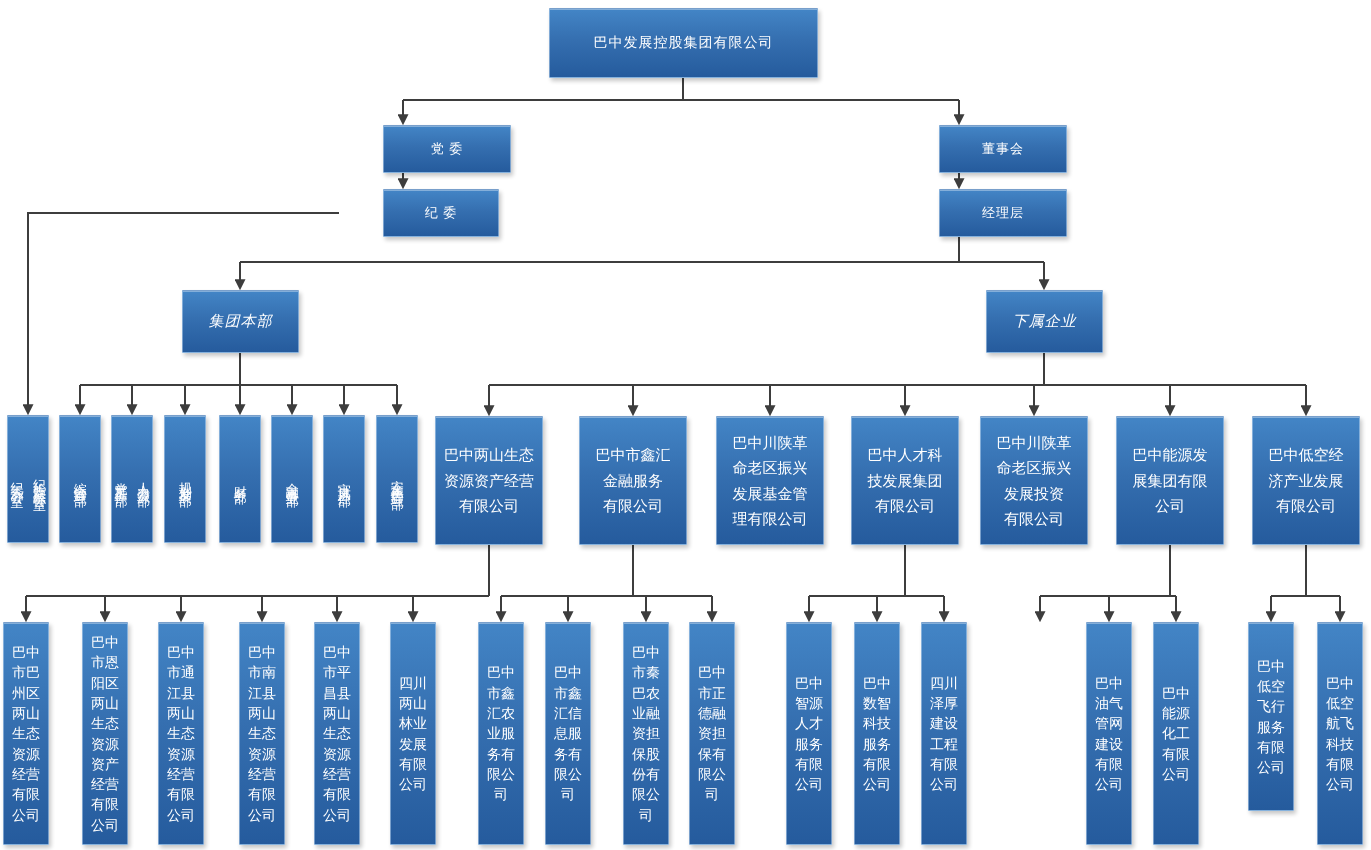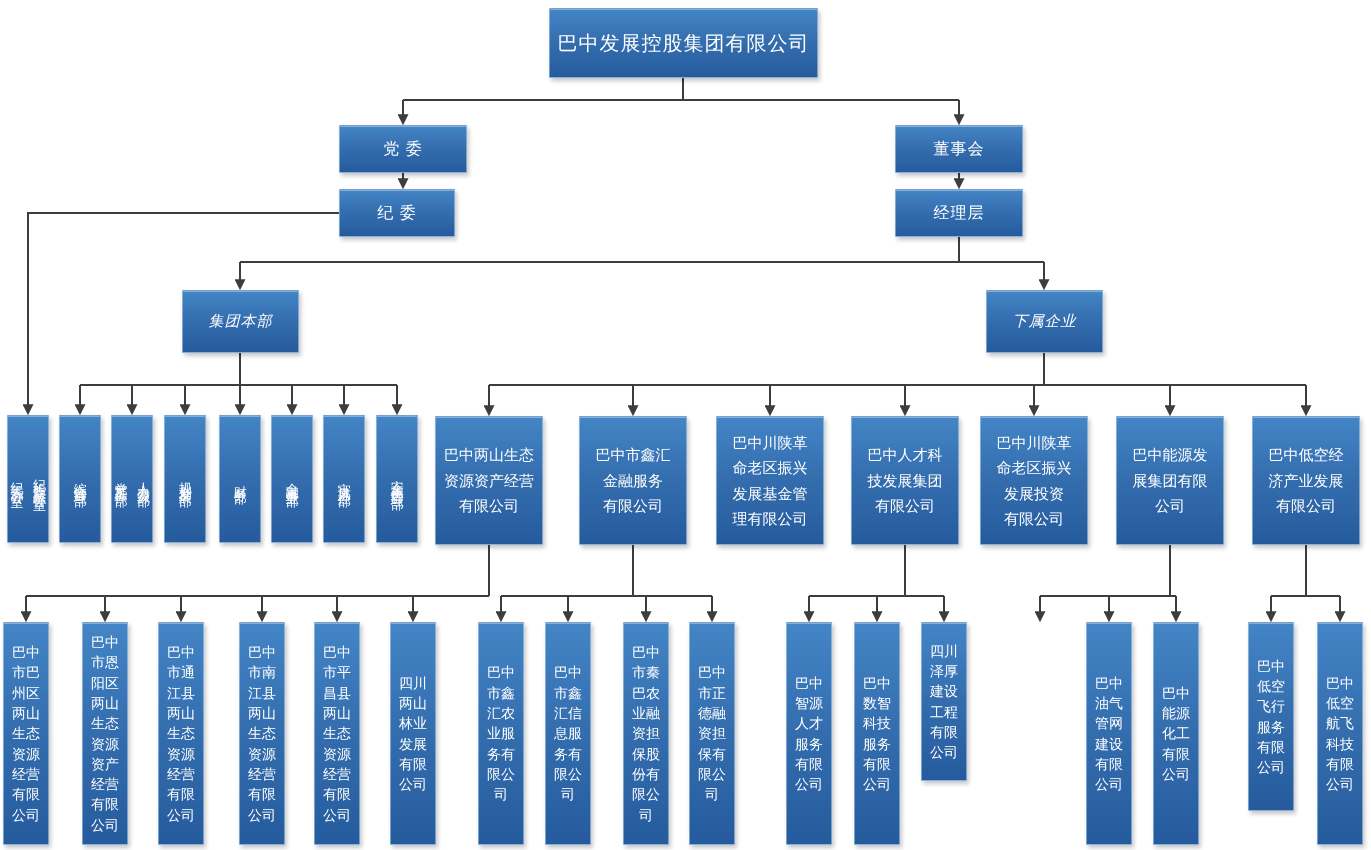--- a/index.html
+++ b/index.html
@@ -13,22 +13,22 @@
     display:flex;align-items:center;justify-content:center;
     background:linear-gradient(180deg,#4385c6 0%,#356fb0 45%,#255b9d 100%);
     border:1px solid rgba(190,215,240,.55);
     border-radius:1px;
     box-shadow:inset 0 1px 0 rgba(255,255,255,.35), 2px 3px 4px rgba(0,0,0,.22);
     color:#ffffff;
     text-align:center;
     white-space:pre-line;
     box-sizing:border-box;
   }
-  .lvl1{font-size:20px;letter-spacing:1px;}
-  .lvl2{font-size:16px;letter-spacing:1px;}
+  .lvl1{font-size:14px;letter-spacing:1px;}
+  .lvl2{font-size:13px;letter-spacing:1px;margin-left:44px;}
   .lvl3{font-size:15px;letter-spacing:1px;font-style:italic;}
   .company{font-size:15px;line-height:1.7;padding:0 5px;}
   .subco{font-size:14px;line-height:1.45;padding:0 6px;word-break:break-all;}
   .dept{flex-direction:row-reverse;gap:5px;padding:4px 2px;}
   .dept .vtext{
     writing-mode:vertical-rl;
     text-orientation:upright;
     font-size:13px;
     letter-spacing:3px;
     line-height:1.35;
@@ -177,21 +177,21 @@
   <div class="node subco" style="left:239px;top:622px;width:46px;height:223px">巴中市南江县两山生态资源经营有限公司</div>
   <div class="node subco" style="left:390px;top:622px;width:46px;height:223px">四川两山林业发展有限公司</div>
 
   <div class="node subco" style="left:478px;top:622px;width:46px;height:223px">巴中市鑫汇农业服务有限公司</div>
   <div class="node subco" style="left:545px;top:622px;width:46px;height:223px">巴中市鑫汇信息服务有限公司</div>
   <div class="node subco" style="left:623px;top:622px;width:46px;height:223px">巴中市秦巴农业融资担保股份有限公司</div>
   <div class="node subco" style="left:689px;top:622px;width:46px;height:223px">巴中市正德融资担保有限公司</div>
 
   <div class="node subco" style="left:786px;top:622px;width:46px;height:223px">巴中智源人才服务有限公司</div>
   <div class="node subco" style="left:854px;top:622px;width:46px;height:223px">巴中数智科技服务有限公司</div>
-  <div class="node subco" style="left:921px;top:622px;width:46px;height:159px">四川泽厚建设工程有限公司</div>
+  <div class="node subco" style="left:921px;top:622px;width:46px;height:223px">四川泽厚建设工程有限公司</div>
 
   <div class="node subco" style="left:1086px;top:622px;width:46px;height:223px">巴中油气管网建设有限公司</div>
   <div class="node subco" style="left:1153px;top:622px;width:46px;height:223px">巴中能源化工有限公司</div>
 
   <div class="node subco" style="left:1248px;top:622px;width:46px;height:189px">巴中低空飞行服务有限公司</div>
   <div class="node subco" style="left:1317px;top:622px;width:46px;height:223px">巴中低空航飞科技有限公司</div>
 
 </div>
 
 </body></html>

